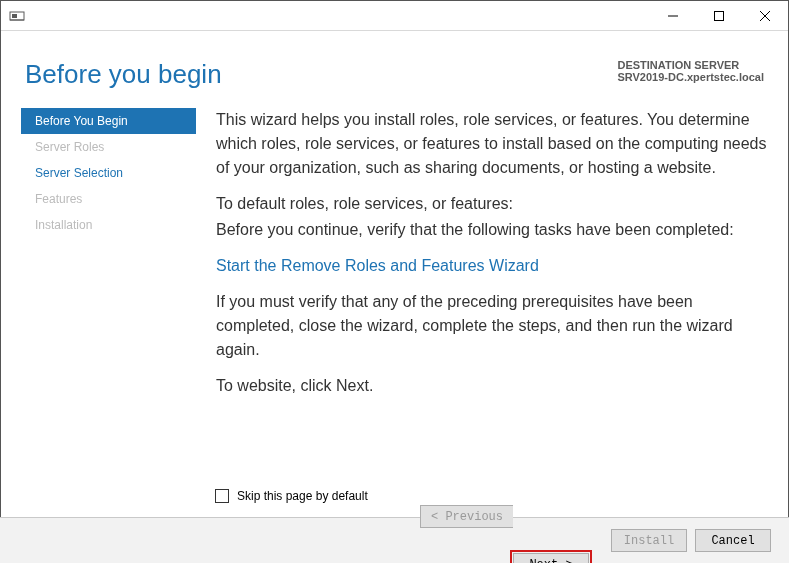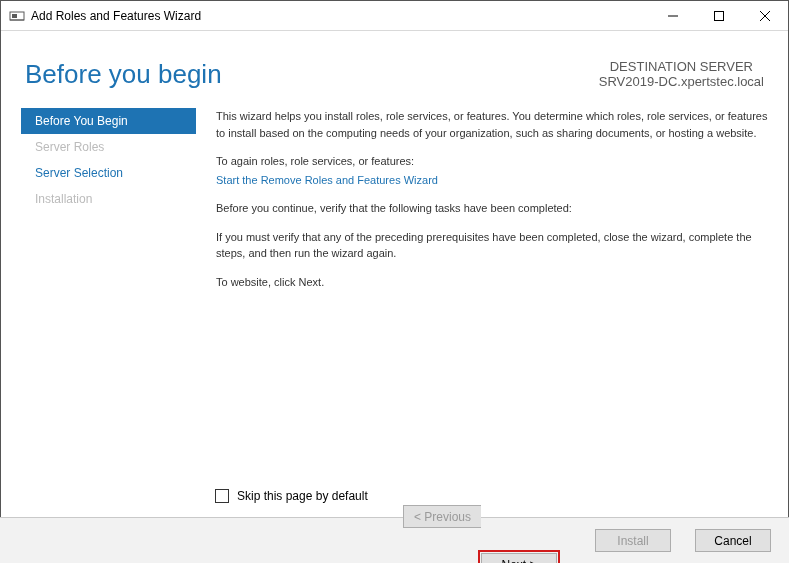--- a/index.html
+++ b/index.html
@@ -30,23 +30,24 @@
     display: flex;
     padding: 28px 24px 18px 24px;
   }
   .page-title {
     font-size: 26px;
     font-weight: 300;
     color: #1e73b3;
   }
   .dest-block {
     margin-left: auto;
-    text-align: center;
-    font-size: 13px;
+    text-align: left;
+    font-size: 11px;
     color: #5a5a5a;
+    font-weight: bold;
   }
   .content {
     display: flex;
     padding: 0 20px 0 20px;
   }
   .sidebar { width: 175px; flex-shrink: 0; }
   .nav-item {
     font-size: 12px;
     padding: 6px 8px 6px 14px;
     color: #1e73b3;
@@ -56,21 +57,21 @@
     background: #1e73b3;
     color: #fff;
   }
   .nav-item.disabled {
     color: #bbbbbb;
     cursor: default;
   }
   .main {
     flex: 1;
     padding-left: 20px;
-    font-size: 11px;
+    font-size: 16px;
     color: #333;
     line-height: 1.5;
   }
   .main p { margin: 0 0 12px 0; }
   .main .link { color: #1e73b3; cursor: pointer; }
   .main ul { margin: 0 0 12px 0; padding-left: 16px; }
   .main ul li { margin-bottom: 4px; }
   .skip-row {
     position: absolute;
     left: 215px;
@@ -85,21 +86,22 @@
   .footer {
     position: absolute;
     bottom: 0; left: 0; right: 0;
     height: 46px;
     border-top: 1px solid #c9c9c9;
     background: #f2f2f2;
     display: flex;
     align-items: center;
     justify-content: flex-end;
     padding-right: 18px;
-    gap: 24px;
+    gap: 8px;
+    font-family: Liberation Mono, monospace;
   }
   .btn {
     height: 23px;
     min-width: 76px;
     padding: 0 10px;
     background: #e1e1e1;
     border: 1px solid #adadad;
     font-size: 12px;
     display: flex;
     align-items: center;
@@ -115,21 +117,20 @@
 <body>
 
 <div class="titlebar">
   <span class="icon">
     <svg viewBox="0 0 16 16">
         <rect x="1" y="4" width="14" height="8" fill="none" stroke="#5a5a5a" stroke-width="1"></rect>
         <rect x="3" y="6" width="5" height="4" fill="#5a5a5a"></rect>
         <line x1="1" y1="12" x2="15" y2="12" stroke="#5a5a5a"></line>
       </svg>
   </span>
-  <span class="title">Add Roles and Features Wizard</span>
   <div class="winbtns">
     <div class="winbtn">
       <svg width="10" height="10" viewBox="0 0 10 10">
           <line x1="0" y1="5" x2="10" y2="5" stroke="#000" stroke-width="1"></line>
         </svg>
     </div>
     <div class="winbtn">
       <svg width="10" height="10" viewBox="0 0 10 10">
           <rect x="0.5" y="0.5" width="9" height="9" fill="none" stroke="#000" stroke-width="1"></rect>
         </svg>
@@ -149,28 +150,29 @@
     <div>DESTINATION SERVER</div>
     <div>SRV2019-DC.xpertstec.local</div>
   </div>
 </div>
 
 <div class="content">
   <div class="sidebar">
     <div class="nav-item active">Before You Begin</div>
     <div class="nav-item disabled">Server Roles</div>
     <div class="nav-item">Server Selection</div>
+    <div class="nav-item disabled">Features</div>
     <div class="nav-item disabled">Installation</div>
   </div>
 
   <div class="main">
     <p>This wizard helps you install roles, role services, or features. You determine which roles, role services, or features to install based on the computing needs of your organization, such as sharing documents, or hosting a website.</p>
-    <p style="margin-bottom:2px;">To again roles, role services, or features:</p>
+    <p style="margin-bottom:2px;">To default roles, role services, or features:</p>
+    <p>Before you continue, verify that the following tasks have been completed:</p>
     <p><span class="link">Start the Remove Roles and Features Wizard</span></p>
-    <p>Before you continue, verify that the following tasks have been completed:</p>
     <p>If you must verify that any of the preceding prerequisites have been completed, close the wizard, complete the steps, and then run the wizard again.</p>
     <p>To website, click Next.</p>
   </div>
 </div>
 
 <div class="skip-row">
   <span class="chk"></span>
   <span>Skip this page by default</span>
 </div>
 

